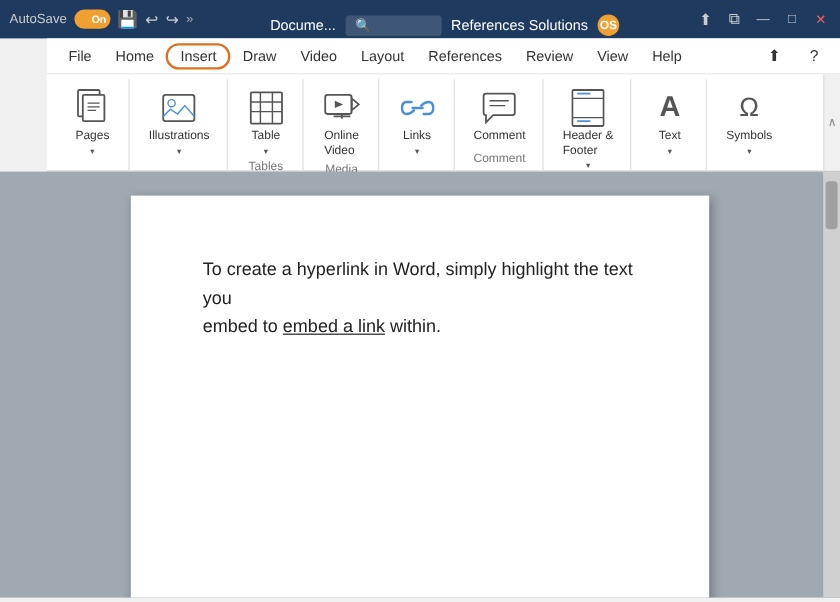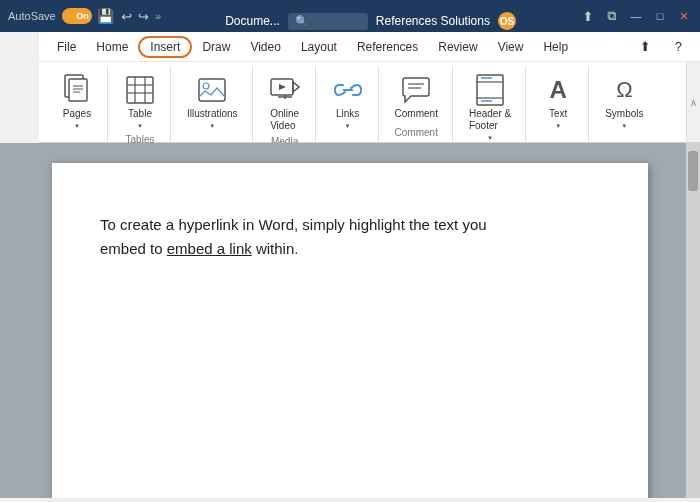--- a/index.html
+++ b/index.html
@@ -207,24 +207,24 @@
     }
     .scroll-thumb {
       width: 10px;
       height: 40px;
       background: #a0a0a0;
       border-radius: 3px;
       margin-top: 8px;
     }
     .page {
       background: white;
-      width: 596px;
+      width: 482px;
       min-height: 340px;
       box-shadow: 2px 2px 8px rgba(0,0,0,0.3);
-      padding: 50px 48px;
+      padding: 50px 60px;
       font-size: 15px;
       color: #222;
       line-height: 1.6;
       position: relative;
     }
     .page-content {
       font-size: 15px;
       color: #222;
     }
     .highlight-text {
@@ -301,56 +301,56 @@
                 <line x1="10" y1="18" x2="17" y2="18" stroke="#555" stroke-width="1"></line>
               </svg>
             </div>
             <div class="btn-label">Pages</div>
             <div class="dropdown-arrow">▾</div>
           </div>
         </div>
         <div class="tool-group-label"></div>
       </div>
 
+      <div class="tool-group">
+        <div class="tool-group-inner">
+          <div class="tool-btn">
+            <div class="icon-area">
+              <svg width="30" height="30" viewBox="0 0 30 30">
+                <rect x="2" y="4" width="26" height="22" rx="2" fill="none" stroke="#555" stroke-width="1.5"></rect>
+                <circle cx="9" cy="11" r="3" fill="none" stroke="#4a90d9" stroke-width="1.2"></circle>
+                <path d="M2 22 L8 16 L14 20 L20 13 L28 22" fill="none" stroke="#4a90d9" stroke-width="1.2"></path>
+              </svg>
+            </div>
+            <div class="btn-label">Illustrations</div>
+            <div class="dropdown-arrow">▾</div>
+          </div>
+        </div>
+        <div class="tool-group-label"></div>
+      </div>
+
       <div class="tool-group" style="border-right: 1px solid #e0e0e0;">
         <div class="tool-group-inner">
           <div class="tool-btn">
             <div class="icon-area">
               <svg width="30" height="30" viewBox="0 0 30 30">
                 <rect x="2" y="2" width="26" height="26" rx="1" fill="none" stroke="#555" stroke-width="1.5"></rect>
                 <line x1="2" y1="10" x2="28" y2="10" stroke="#555" stroke-width="1.2"></line>
                 <line x1="2" y1="18" x2="28" y2="18" stroke="#555" stroke-width="1.2"></line>
                 <line x1="10" y1="2" x2="10" y2="28" stroke="#555" stroke-width="1.2"></line>
                 <line x1="20" y1="2" x2="20" y2="28" stroke="#555" stroke-width="1.2"></line>
               </svg>
             </div>
             <div class="btn-label">Table</div>
             <div class="dropdown-arrow">▾</div>
           </div>
         </div>
         <div class="tool-group-label">Tables</div>
       </div>
 
-      <div class="tool-group">
-        <div class="tool-group-inner">
-          <div class="tool-btn">
-            <div class="icon-area">
-              <svg width="30" height="30" viewBox="0 0 30 30">
-                <rect x="2" y="4" width="26" height="22" rx="2" fill="none" stroke="#555" stroke-width="1.5"></rect>
-                <circle cx="9" cy="11" r="3" fill="none" stroke="#4a90d9" stroke-width="1.2"></circle>
-                <path d="M2 22 L8 16 L14 20 L20 13 L28 22" fill="none" stroke="#4a90d9" stroke-width="1.2"></path>
-              </svg>
-            </div>
-            <div class="btn-label">Illustrations</div>
-            <div class="dropdown-arrow">▾</div>
-          </div>
-        </div>
-        <div class="tool-group-label"></div>
-      </div>
-
 
       <div class="tool-group">
         <div class="tool-group-inner">
           <div class="tool-btn">
             <div class="icon-area">
               <svg width="30" height="26" viewBox="0 0 30 26">
                 <rect x="1" y="2" width="22" height="16" rx="2" fill="none" stroke="#555" stroke-width="1.5"></rect>
                 <polygon points="23,5 29,10 23,15" fill="none" stroke="#555" stroke-width="1.5"></polygon>
                 <line x1="8" y1="20" x2="22" y2="20" stroke="#555" stroke-width="1.5"></line>
                 <line x1="15" y1="18" x2="15" y2="22" stroke="#555" stroke-width="1.5"></line>

